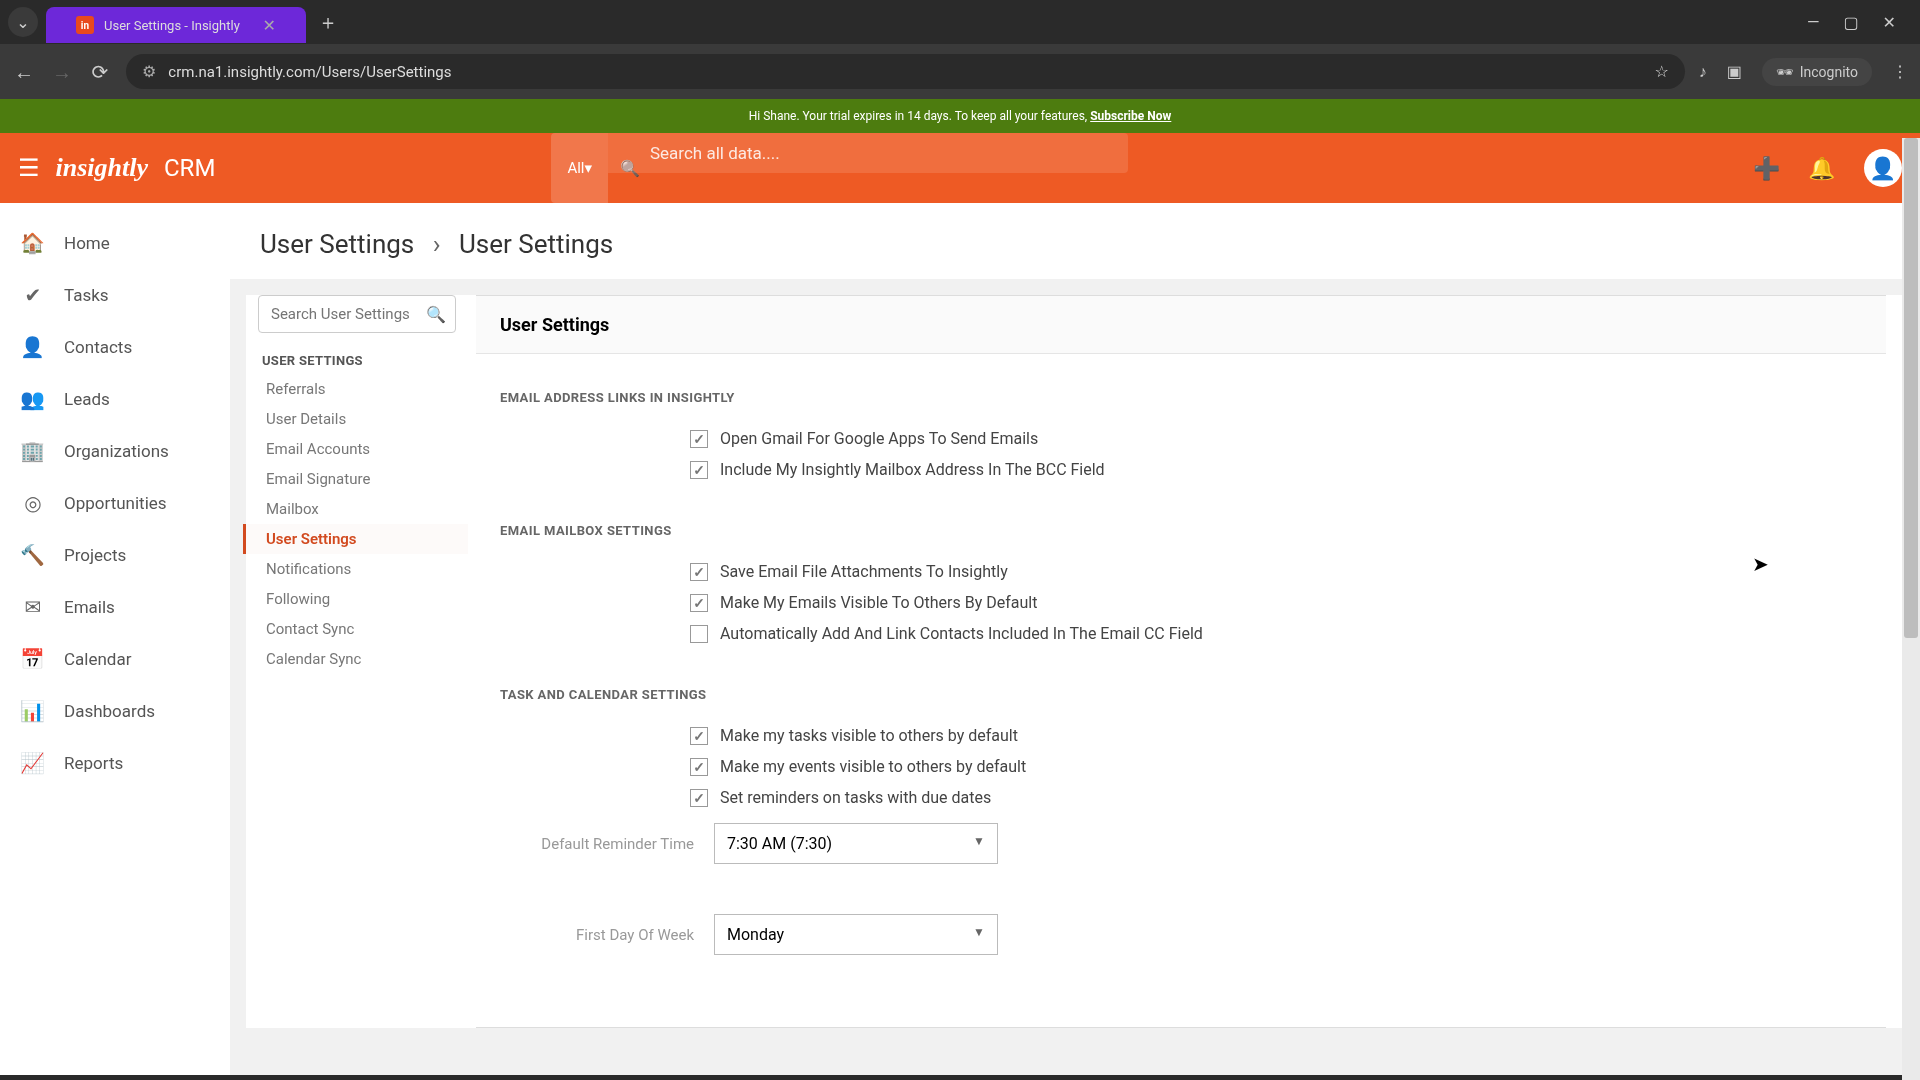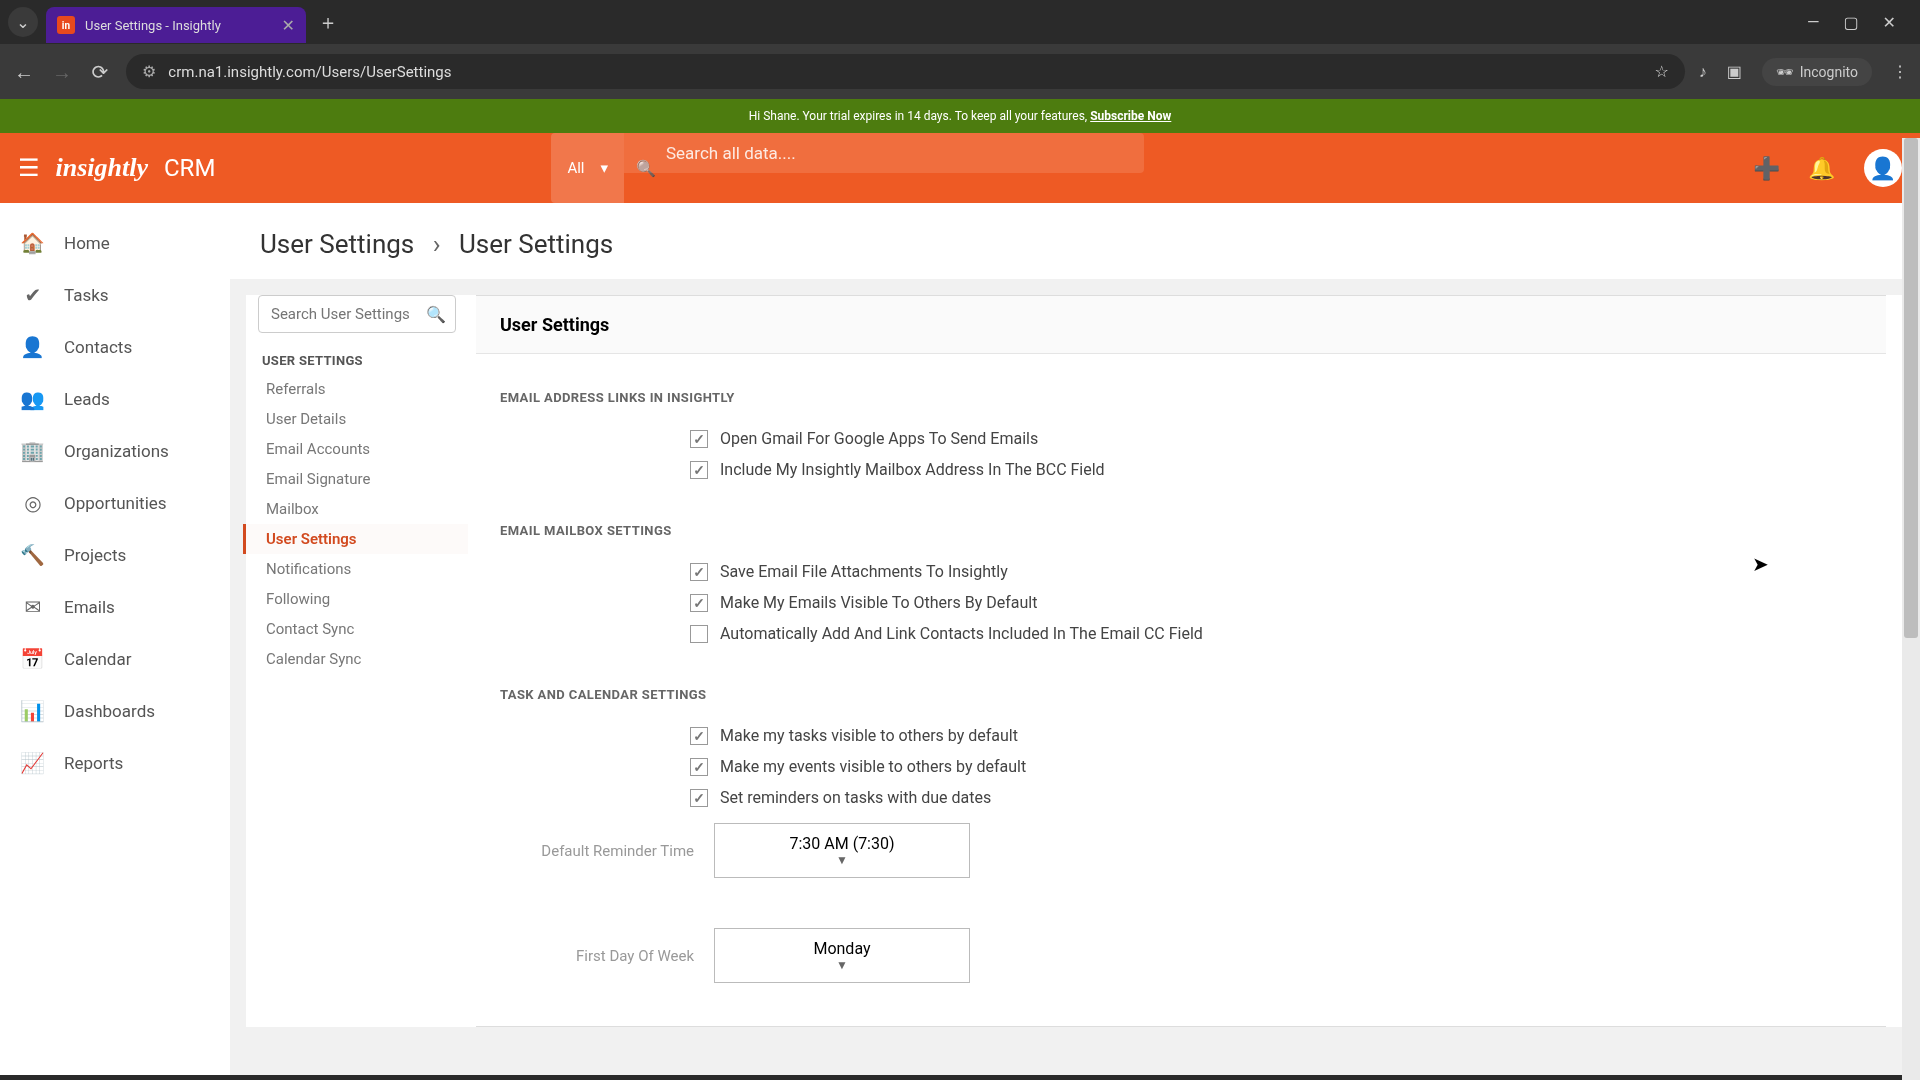--- a/index.html
+++ b/index.html
@@ -2,21 +2,21 @@
 <html><head>
 <meta charset="utf-8">
 <style>
 * { margin: 0; padding: 0; box-sizing: border-box; font-family: -apple-system, BlinkMacSystemFont, "Segoe UI", Roboto, Arial, sans-serif; }
 body { width: 1920px; height: 1080px; overflow: hidden; background: #2a2a2a; }
 
 
 .browser-chrome { background: #2a2a2a; }
 .tab-bar { display: flex; align-items: center; height: 44px; padding: 0 8px; }
 .tab-dropdown { width: 30px; height: 30px; border-radius: 50%; background: #3a3a3a; color: #ccc; display: flex; align-items: center; justify-content: center; margin-right: 8px; cursor: pointer; }
-.tab { display: flex; align-items: center; background: #4c1d95; border-radius: 8px 8px 0 0; padding: 8px 11px; color: #ddd; min-width: 260px; height: 36px; margin-top: 6px; gap: 10px; }
+.tab { display: flex; align-items: center; background: #6d28d9; border-radius: 8px 8px 0 0; padding: 8px 30px; color: #ddd; min-width: 260px; height: 36px; margin-top: 6px; gap: 10px; }
 .tab-favicon { width: 18px; height: 18px; background: #e8491d; border-radius: 3px; color: #fff; font-size: 10px; font-weight: bold; display: flex; align-items: center; justify-content: center; }
 .tab-title { flex: 1; font-size: 13px; }
 .tab-close { color: #aaa; cursor: pointer; }
 .new-tab { color: #ccc; font-size: 20px; padding: 6px 12px; cursor: pointer; }
 .window-controls { margin-left: auto; display: flex; gap: 24px; padding-right: 16px; color: #ccc; }
 .window-controls span { cursor: pointer; font-size: 16px; }
 
 .url-bar { display: flex; align-items: center; padding: 10px 12px; gap: 14px; background: #3a3a3a; }
 .nav-btn { color: #ccc; font-size: 20px; cursor: pointer; width: 24px; text-align: center; }
 .nav-btn.disabled { color: #666; }
@@ -29,21 +29,21 @@
 
 .trial-banner { background: #4d7c0f; color: #fff; text-align: center; padding: 10px; font-size: 12px; }
 .trial-banner a { color: #fff; font-weight: bold; text-decoration: underline; }
 
 
 .app-header { background: #ee5a24; display: flex; align-items: center; padding: 0 18px; height: 70px; gap: 16px; }
 .hamburger { color: #fff; font-size: 24px; cursor: pointer; }
 .logo { color: #fff; font-size: 26px; font-style: italic; font-weight: 700; font-family: cursive; }
 .crm-label { color: #fff; font-size: 24px; font-weight: 400; margin-left: 0; }
 .search-wrap { display: flex; margin-left: 320px; }
-.search-scope { background: rgba(255,255,255,0.18); color: #fff; padding: 26px 16px; border-radius: 4px 0 0 4px; display: flex; align-items: center; gap: 16px; cursor: pointer; font-size: 15px; }
+.search-scope { background: rgba(255,255,255,0.18); color: #fff; padding: 26px 16px; border-radius: 4px 0 0 4px; display: flex; align-items: center; gap: 0; cursor: pointer; font-size: 15px; }
 .search-field { background: rgba(255,255,255,0.12); border: none; padding: 10px 20px 10px 42px; width: 520px; color: #fff; font-size: 17px; border-radius: 0 4px 4px 0; position: relative; }
 .search-container { position: relative; }
 .search-icon-in { position: absolute; left: 12px; top: 50%; transform: translateY(-50%); color: rgba(255,255,255,0.85); font-size: 16px; }
 .search-field::placeholder { color: rgba(255,255,255,0.85); }
 .header-right { margin-left: auto; display: flex; gap: 28px; align-items: center; color: #fff; }
 .header-icon { font-size: 22px; cursor: pointer; }
 .avatar { width: 38px; height: 38px; background: #fff; border-radius: 50%; display: flex; align-items: center; justify-content: center; color: #ee5a24; font-size: 22px; cursor: pointer; }
 
 
 .app-body { display: flex; background: #f1f1f1; height: calc(1080px - 44px - 52px - 42px - 70px); }
@@ -59,29 +59,29 @@
 .settings-nav { width: 230px; padding: 0 8px 0 0; }
 .settings-search { position: relative; margin: 0 12px 10px 12px; }
 .settings-search input { width: 100%; padding: 9px 34px 9px 12px; border: 1px solid #ccc; border-radius: 4px; font-size: 15px; }
 .settings-search .sicon { position: absolute; right: 10px; top: 50%; transform: translateY(-50%); color: #888; }
 .settings-cat { font-size: 13px; font-weight: bold; color: #555; padding: 10px 16px 6px; letter-spacing: .3px; }
 .settings-link { display: block; padding: 6px 16px 6px 20px; color: #777; font-size: 15px; cursor: pointer; }
 .settings-link.active { color: #d24a1f; font-weight: 600; border-left: 3px solid #d24a1f; margin-left: -3px; background: #fdfaf9; }
 
 .settings-main { flex: 1; border: 1px solid #ddd; border-left: none; border-right: none; margin-right: 18px; }
 .panel-header { padding: 18px 24px; font-size: 18px; font-weight: bold; border-bottom: 1px solid #e5e5e5; background: #fafafa; }
-.panel-body { padding: 24px 24px 33px; }
+.panel-body { padding: 24px 24px 62px; }
 .section-title { font-size: 13px; font-weight: bold; color: #666; letter-spacing: .4px; margin: 12px 0 18px; }
 .chk-row { display: flex; align-items: center; gap: 12px; padding: 6px 0 6px 190px; font-size: 16px; color: #444; }
 .chk { width: 18px; height: 18px; border: 1px solid #999; background: #fff; display: inline-flex; align-items: center; justify-content: center; cursor: pointer; }
 .chk.checked::after { content: "✓"; color: #777; font-size: 14px; font-weight: bold; }
 .spacer { height: 26px; }
 .field-row { display: flex; align-items: center; gap: 14px; padding: 10px 0; }
 .field-label { width: 200px; text-align: right; color: #999; font-size: 15px; padding-right: 6px; }
-.sel { border: 1px solid #bbb; padding: 10px 12px; width: 256px; font-size: 16px; background: #fff; display: flex; justify-content: space-between; align-items: center; cursor: pointer; flex-direction: column; }
+.sel { border: 1px solid #bbb; padding: 10px 12px; width: 284px; font-size: 16px; background: #fff; display: flex; justify-content: space-between; align-items: flex-start; cursor: pointer; }
 .sel .caret { color: #666; font-size: 12px; }
 
 .cursor { position: absolute; pointer-events: none; font-size: 20px; color: #000; }
 
 
 .vscroll { position: absolute; right: 0; top: 138px; bottom: 0; width: 18px; background: #eaeaea; }
 .vscroll-thumb { position: absolute; left: 2px; right: 2px; top: 0; height: 500px; background: #bdbdbd; border-radius: 3px; }
 </style>
 </head>
 <body>

